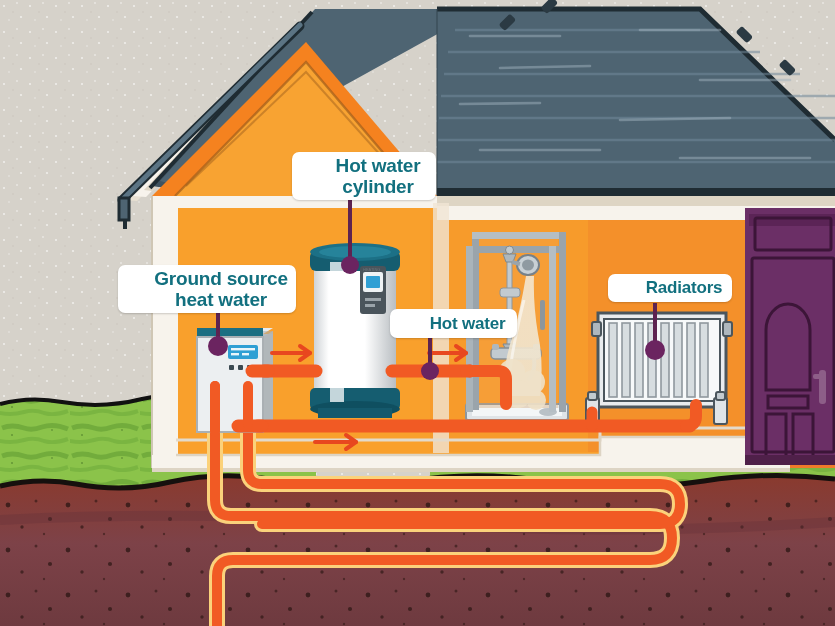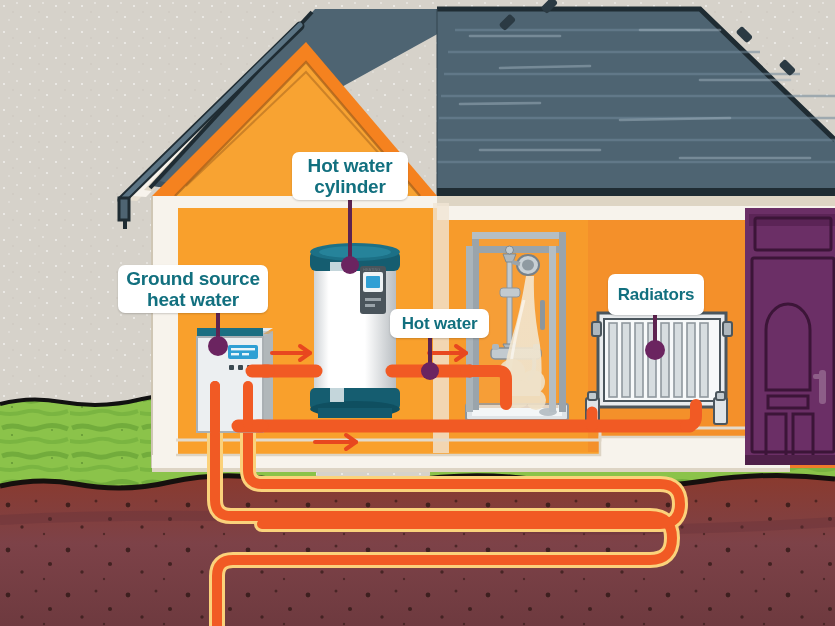--- a/index.html
+++ b/index.html
@@ -12,20 +12,21 @@
     color:#12707f;
     font-family:"Liberation Sans",sans-serif;
     font-weight:bold;
     text-align:center;
     border-radius:7px;
     line-height:1.12;
     box-shadow:0 1px 2px rgba(0,0,0,.18);
     white-space:pre-line;
     display:flex;align-items:center;justify-content:center;
     letter-spacing:-0.2px;
+    padding-left:28px;
   }
 </style>
 </head>
 <body>
 
 <div id="stage">
 
 <svg width="835" height="626" viewBox="0 0 835 626">
   <defs>
     <linearGradient id="cylGrad" x1="0" y1="0" x2="1" y2="0">
@@ -388,16 +389,16 @@
 </svg>
 
 <div class="lbl" style="left:292px;top:152px;width:116px;height:48px;font-size:19px;">Hot water
 cylinder</div>
 
 <div class="lbl" style="left:118px;top:265px;width:150px;height:48px;font-size:19px;">Ground source
 heat water</div>
 
 <div class="lbl" style="left:390px;top:309px;width:99px;height:29px;font-size:17px;">Hot water</div>
 
-<div class="lbl" style="left:608px;top:274px;width:96px;height:41px;font-size:17px;">Radiators</div>
+<div class="lbl" style="left:608px;top:274px;width:96px;height:28px;font-size:17px;">Radiators</div>
 
 
 </div>
 
 </body></html>

